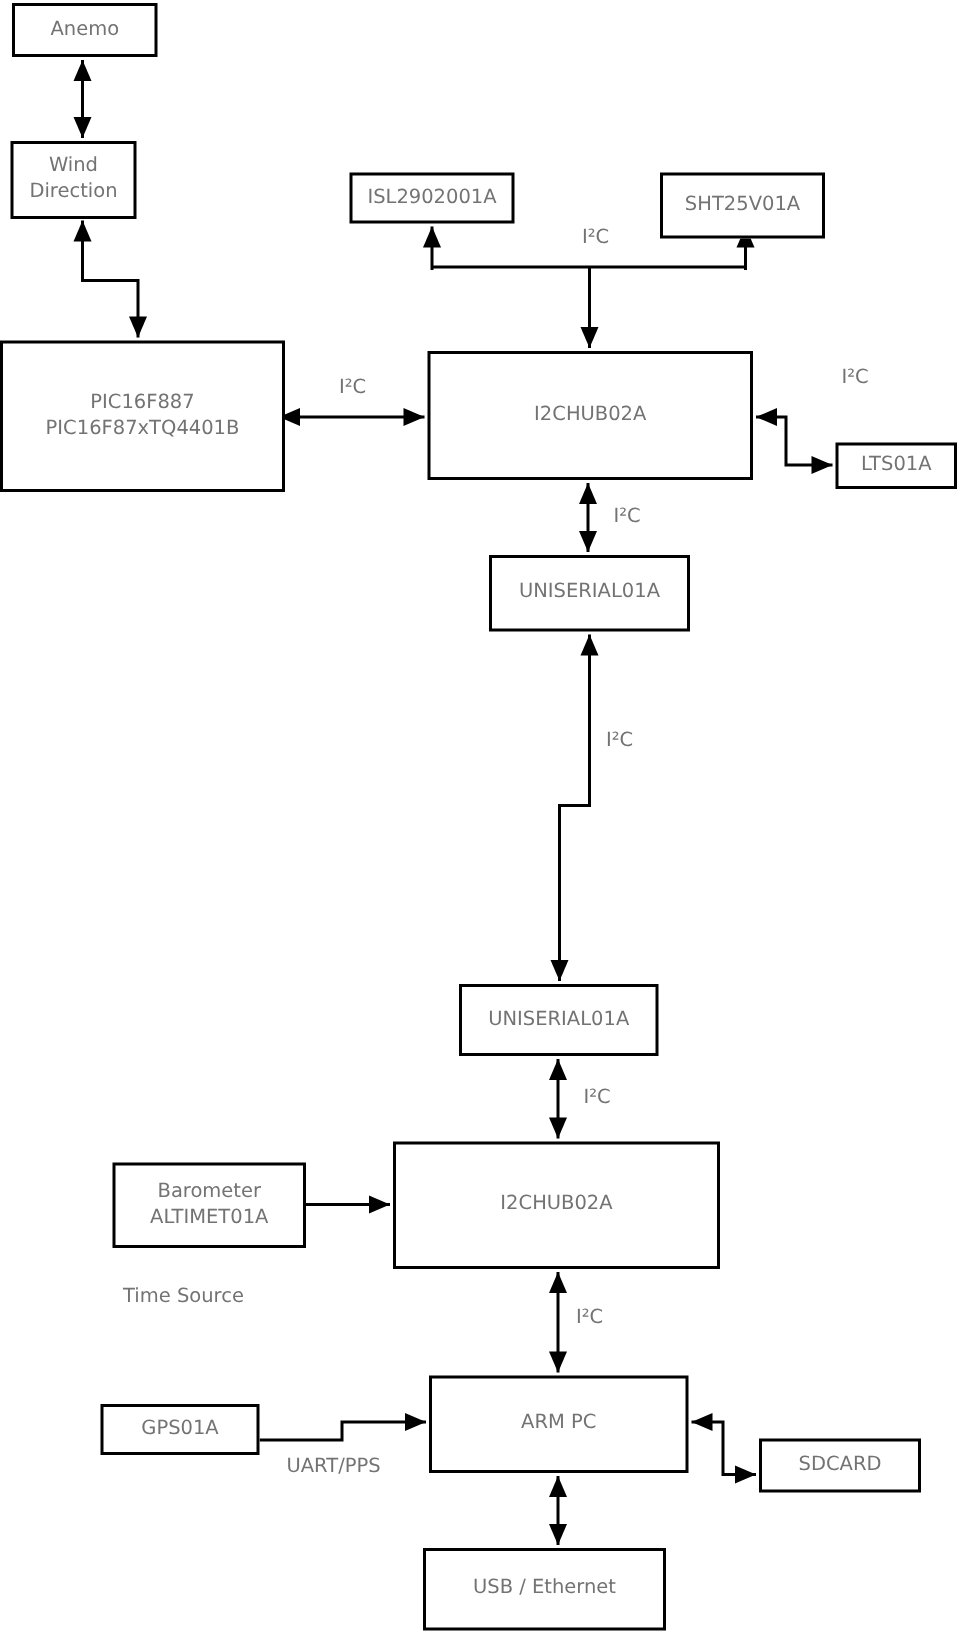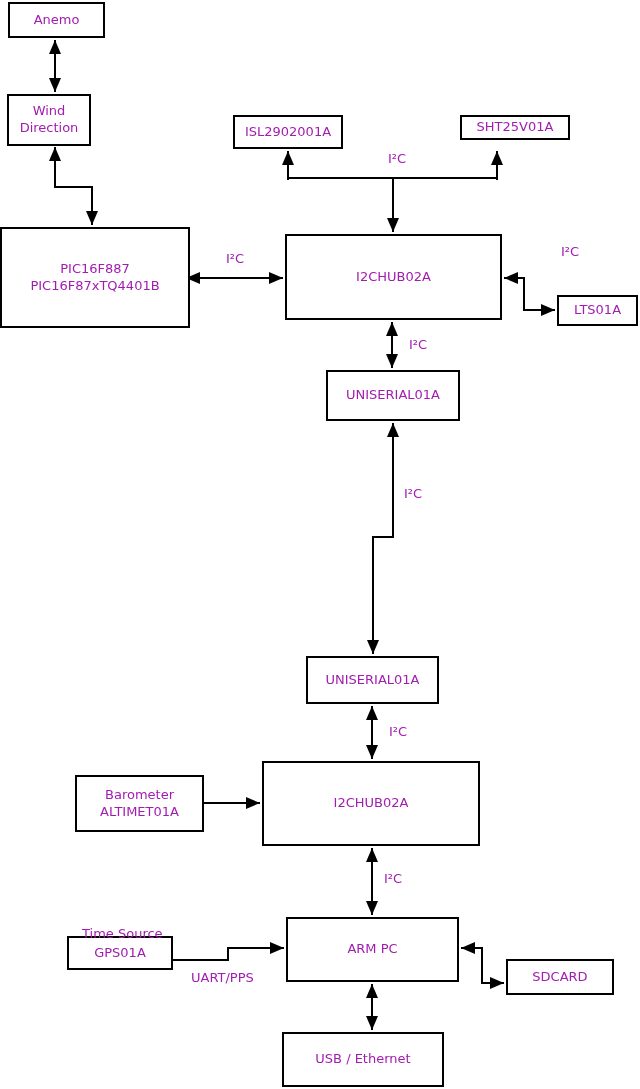--- a/index.html
+++ b/index.html
@@ -1,21 +1,21 @@
 <!DOCTYPE html>
 <html><head>
 <meta charset="utf-8">
 <style>
   html,body{margin:0;padding:0;background:#ffffff;}
   #canvas{
     position:relative;
     width:640px;height:1089px;
     background:#ffffff;
     font-family:"DejaVu Sans","Liberation Sans",sans-serif;
-    color:#a21caf;
+    color:#737373;
     overflow:hidden;
   }
   #wires{position:absolute;left:0;top:0;width:640px;height:1089px;}
   .box{
     position:absolute;
     box-sizing:border-box;
     border:2px solid #000000;
     background:#ffffff;
     display:flex;align-items:center;justify-content:center;
     text-align:center;
@@ -74,21 +74,21 @@
 
   <div class="box" style="left:0;top:227px;width:190px;height:101px">
     <span>PIC16F887
 PIC16F87xTQ4401B</span>
   </div>
 
   <div class="box" style="left:233px;top:115px;width:110px;height:34px">
     <span>ISL2902001A</span>
   </div>
 
-  <div class="box" style="left:460px;top:115px;width:110px;height:25px">
+  <div class="box" style="left:440px;top:115px;width:110px;height:44px">
     <span>SHT25V01A</span>
   </div>
 
   <div class="box" style="left:285px;top:234px;width:217px;height:86px">
     <span>I2CHUB02A</span>
   </div>
 
   <div class="box" style="left:557px;top:295px;width:81px;height:31px">
     <span>LTS01A</span>
   </div>
@@ -126,16 +126,16 @@
     <span>USB / Ethernet</span>
   </div>
 
   <div class="elabel" style="left:388px;top:152px">I²C</div>
   <div class="elabel" style="left:226px;top:252px">I²C</div>
   <div class="elabel" style="left:561px;top:245px">I²C</div>
   <div class="elabel" style="left:409px;top:338px">I²C</div>
   <div class="elabel" style="left:404px;top:487px">I²C</div>
   <div class="elabel" style="left:389px;top:725px">I²C</div>
   <div class="elabel" style="left:384px;top:872px">I²C</div>
-  <div class="elabel" style="left:82px;top:927px">Time Source</div>
+  <div class="elabel" style="left:82px;top:858px">Time Source</div>
   <div class="elabel" style="left:191px;top:971px">UART/PPS</div>
 
 </div>
 
 </body></html>

